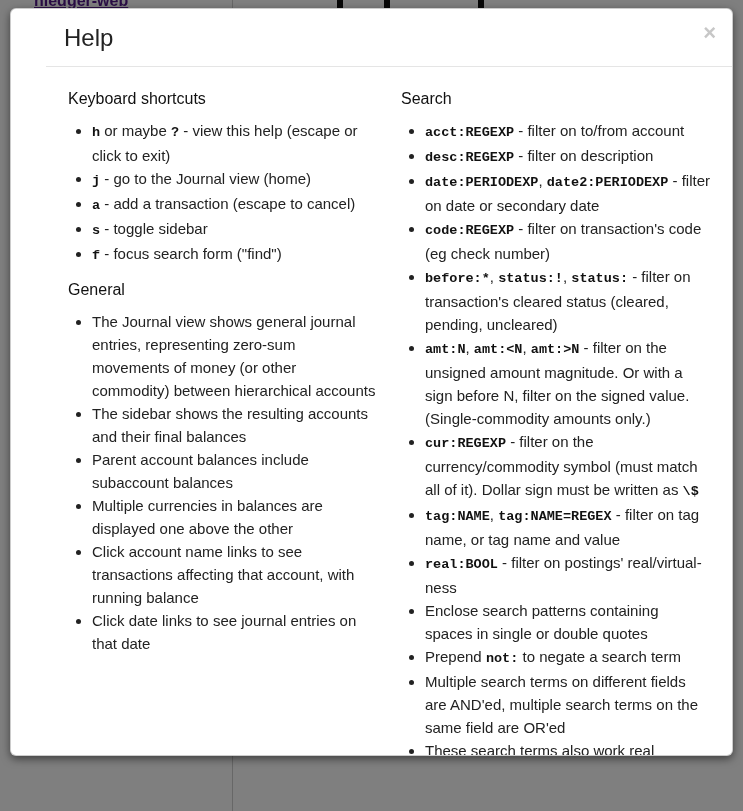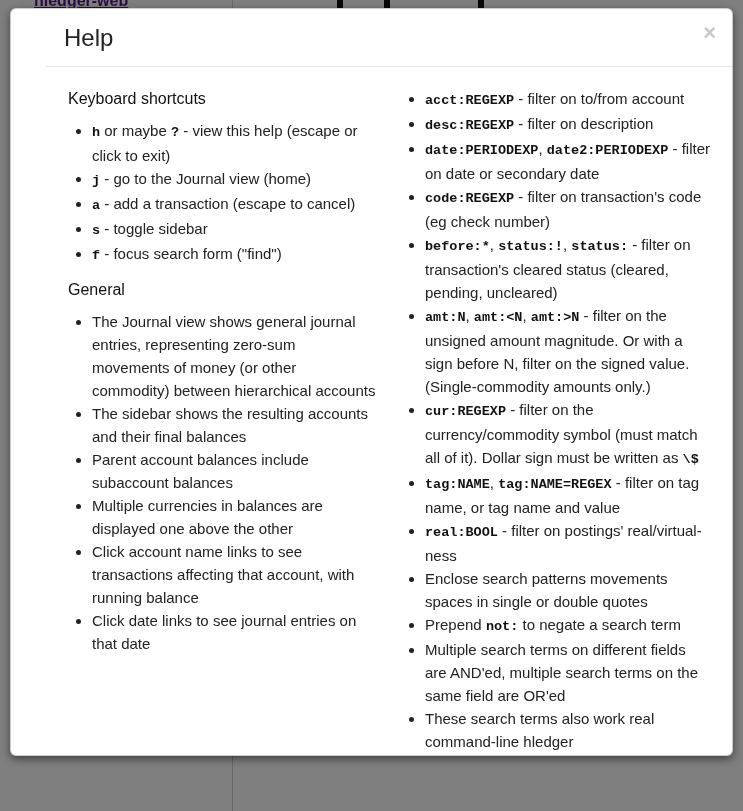--- a/index.html
+++ b/index.html
@@ -149,30 +149,31 @@
         <ul>
           <li>The Journal view shows general journal entries, representing zero-sum movements of money (or other commodity) between hierarchical accounts</li>
           <li>The sidebar shows the resulting accounts and their final balances</li>
           <li>Parent account balances include subaccount balances</li>
           <li>Multiple currencies in balances are displayed one above the other</li>
           <li>Click account name links to see transactions affecting that account, with running balance</li>
           <li>Click date links to see journal entries on that date</li>
         </ul>
       </div>
     <div class="help-column">
+        <h3 class="section-heading">Search</h3>
         <ul>
           <li><code>acct:REGEXP</code> - filter on to/from account</li>
           <li><code>desc:REGEXP</code> - filter on description</li>
           <li><code>date:PERIODEXP</code>, <code>date2:PERIODEXP</code> - filter on date or secondary date</li>
           <li><code>code:REGEXP</code> - filter on transaction's code (eg check number)</li>
           <li><code>before:*</code>, <code>status:!</code>, <code>status:</code> - filter on transaction's cleared status (cleared, pending, uncleared)</li>
           <li><code>amt:N</code>, <code>amt:&lt;N</code>, <code>amt:&gt;N</code> - filter on the unsigned amount magnitude. Or with a sign before N, filter on the signed value. (Single-commodity amounts only.)</li>
           <li><code>cur:REGEXP</code> - filter on the currency/commodity symbol (must match all of it). Dollar sign must be written as <code>\$</code></li>
           <li><code>tag:NAME</code>, <code>tag:NAME=REGEX</code> - filter on tag name, or tag name and value</li>
           <li><code>real:BOOL</code> - filter on postings' real/virtual-ness</li>
-          <li>Enclose search patterns movements spaces in single or double quotes</li>
+          <li>Enclose search patterns containing spaces in single or double quotes</li>
           <li>Prepend <code>not:</code> to negate a search term</li>
           <li>Multiple search terms on different fields are AND'ed, multiple search terms on the same field are OR'ed</li>
           <li>These search terms also work real command-line hledger</li>
         </ul>
       </div>
   </div>
 </div>
 
 </body></html>

